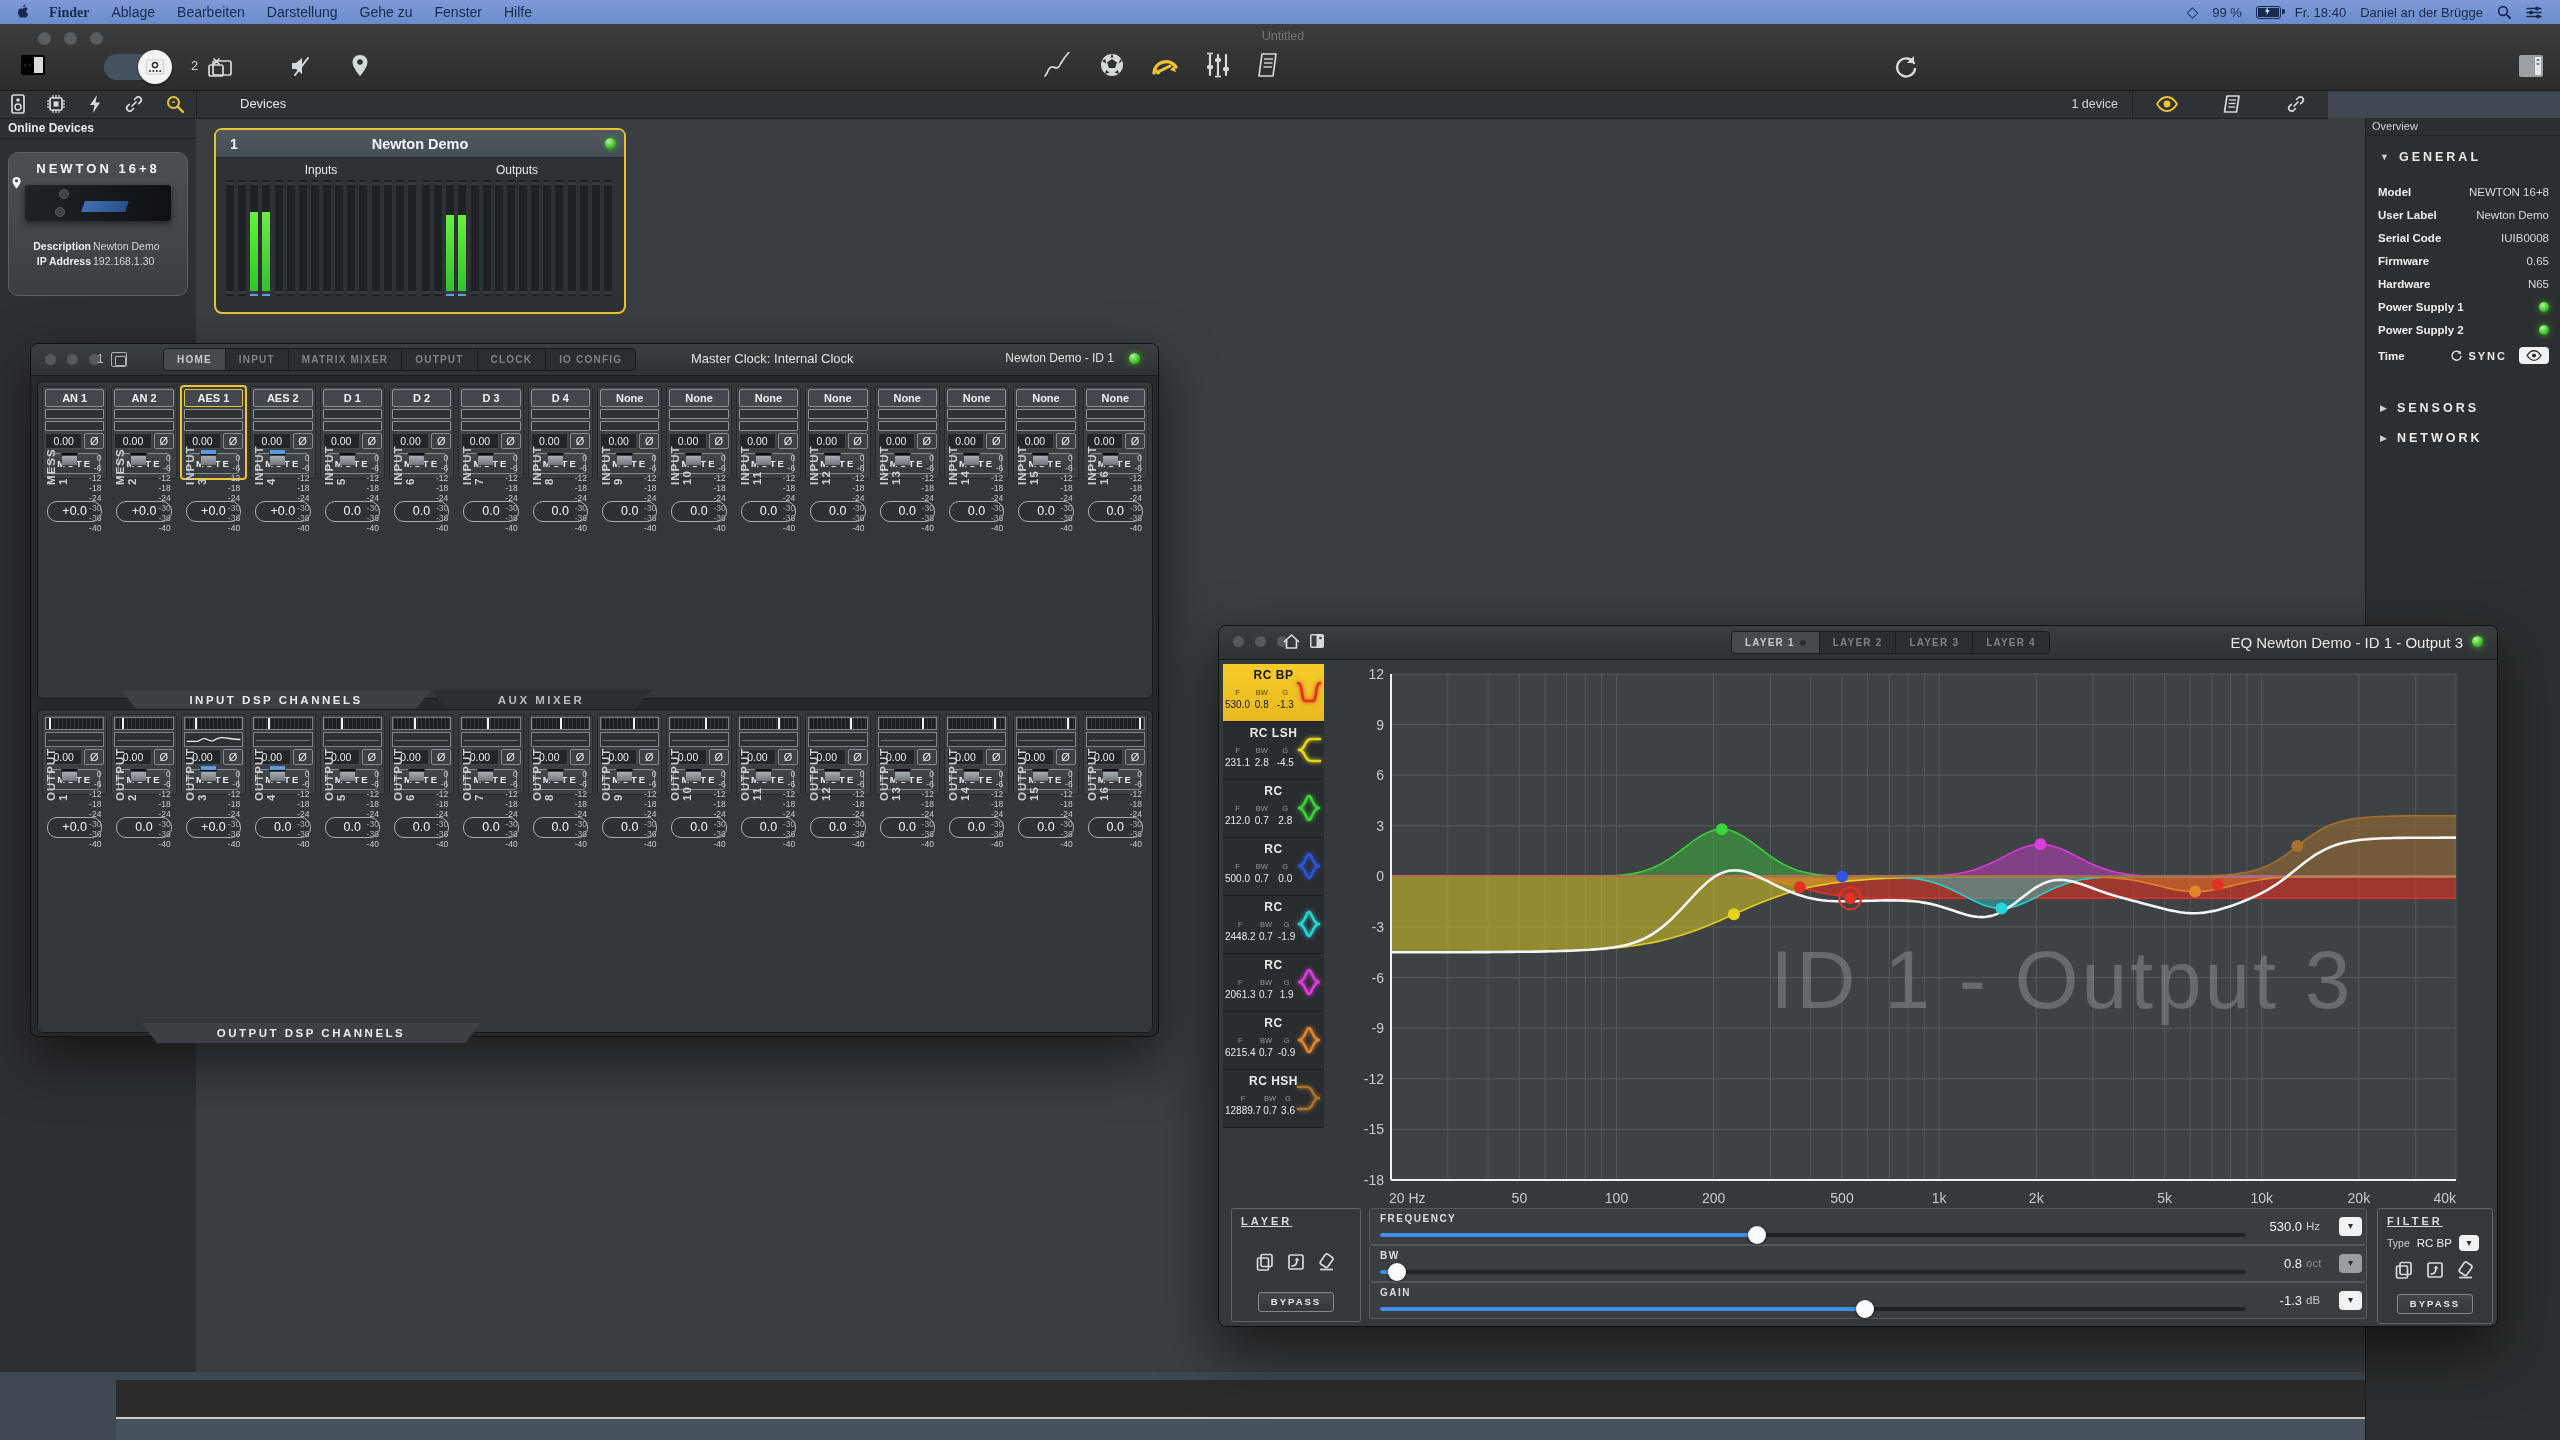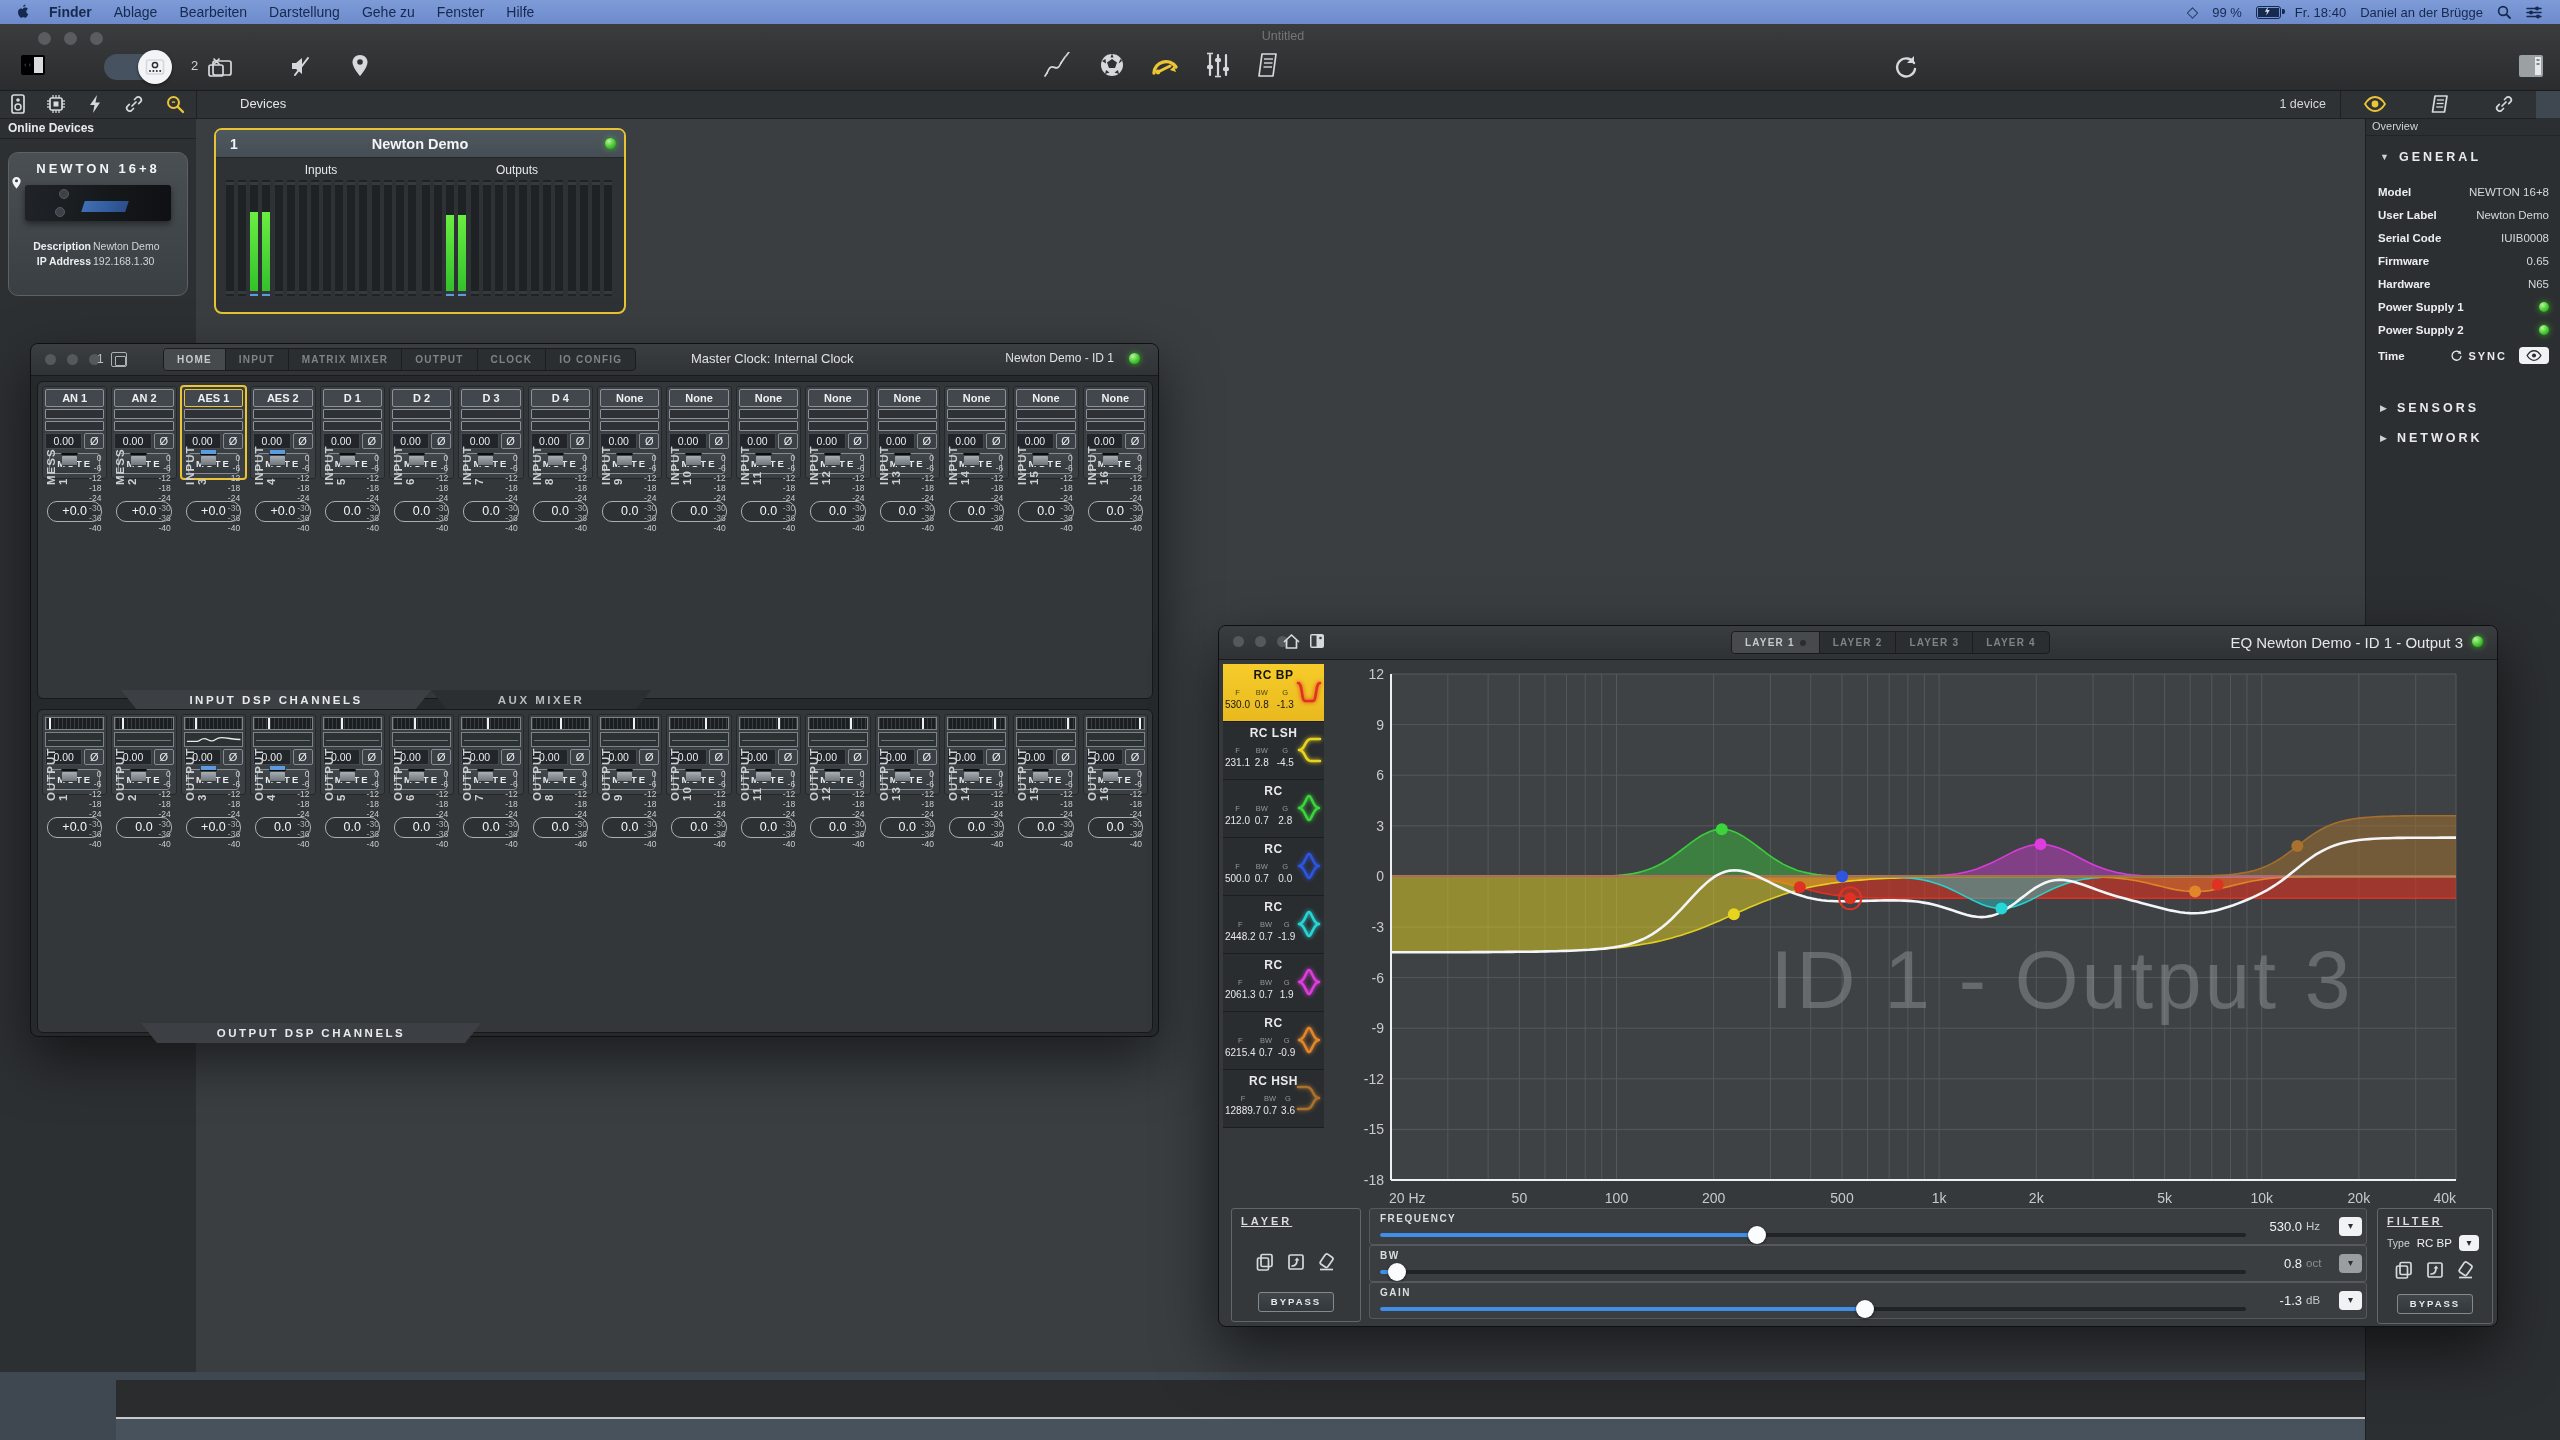--- a/index.html
+++ b/index.html
@@ -4,21 +4,21 @@
 <style>
   html,body{margin:0;padding:0;}
   body{width:2560px;height:1440px;position:relative;overflow:hidden;background:#3f4750;
        font-family:"Liberation Sans",sans-serif;-webkit-font-smoothing:antialiased;color:#dcdedf;}
   svg{display:block;}
 
   
   #menubar{position:absolute;left:0;top:0;width:2560px;height:24px;background:linear-gradient(#7e9bd8,#6d8bcc);
            display:flex;align-items:center;color:#16294e;font-size:14px;padding:0 8px;box-sizing:border-box;z-index:50;}
   #menubar .mitem{padding:0 11px;line-height:24px;}
-  #menubar .mitem.appname{font-weight:bold;}
+  #menubar .mitem.appname{font-weight:bold;font-family:Liberation Serif, serif;}
   #mb-right{margin-left:auto;display:flex;align-items:center;gap:14px;font-size:13px;padding-right:10px;}
   .batt{width:23px;height:11px;border:1.5px solid #16294e;border-radius:3px;position:relative;}
   .batt::before{content:"";position:absolute;right:-5px;top:2px;width:3px;height:5px;background:#16294e;border-radius:0 2px 2px 0;}
   .batt .fill{position:absolute;inset:1px;background:#16294e;}
   .batt .bolt{position:absolute;left:7px;top:0px;width:7px;height:9px;background:#cdd9f0;clip-path:polygon(60% 0,15% 58%,45% 58%,35% 100%,85% 40%,52% 40%);}
 
   
   #toolbar{position:absolute;left:0;top:24px;width:2560px;height:66px;background:linear-gradient(#3a3c3d,#2a2c2d);
            border-bottom:1px solid #1a1b1c;z-index:10;}
   .dot{width:13px;height:13px;border-radius:50%;background:#595d60;display:inline-block;}
@@ -26,21 +26,21 @@
   #tb-title{position:absolute;left:1163px;top:5px;width:240px;text-align:center;font-size:12.5px;color:#747779;}
   .tbicon{position:absolute;top:30px;}
   #tb-pill{position:absolute;left:104px;top:30px;width:64px;height:26px;border-radius:13px;background:#46525f;}
   #tb-pill .knob{position:absolute;right:-4px;top:-4px;width:34px;height:34px;border-radius:50%;background:#f2f4f5;
                  display:flex;align-items:center;justify-content:center;box-shadow:0 1px 3px rgba(0,0,0,.5);}
   #tb-badge{position:absolute;left:191px;top:34px;font-size:13px;color:#cfd2d4;}
   #tb-center{position:absolute;left:1044px;top:28px;display:flex;gap:25px;align-items:center;}
   .yellow{color:#ecc536;}
 
   
-  #subbar{position:absolute;left:0;top:90px;width:2536px;height:28px;background:#2f3234;border-bottom:1px solid #1e2021;z-index:9;}
+  #subbar{position:absolute;left:0;top:90px;width:2328px;height:28px;background:#2f3234;border-bottom:1px solid #1e2021;z-index:9;}
   #rail-icons{position:absolute;left:0;top:0;width:196px;height:28px;display:flex;align-items:center;justify-content:space-around;border-right:1px solid #1e2021;}
   #devices-title{position:absolute;left:240px;top:6px;font-size:13px;color:#e4e6e7;}
   #right-cluster{position:absolute;right:0;top:0;height:28px;display:flex;align-items:center;}
   #right-cluster .count{font-size:12.5px;color:#d5d7d9;margin-right:14px;}
   #right-cluster .vdiv{width:1px;height:28px;background:#1e2021;}
   #right-cluster .icons{width:195px;display:flex;justify-content:space-around;align-items:center;}
 
   
   #sidebar{position:absolute;left:0;top:118px;width:196px;height:1254px;background:#2d3033;border-right:1px solid #202224;}
   #sidebar .hdr{height:20px;line-height:20px;padding-left:8px;font-size:12px;font-weight:bold;color:#e8eaeb;border-bottom:1px solid #1f2122;}

